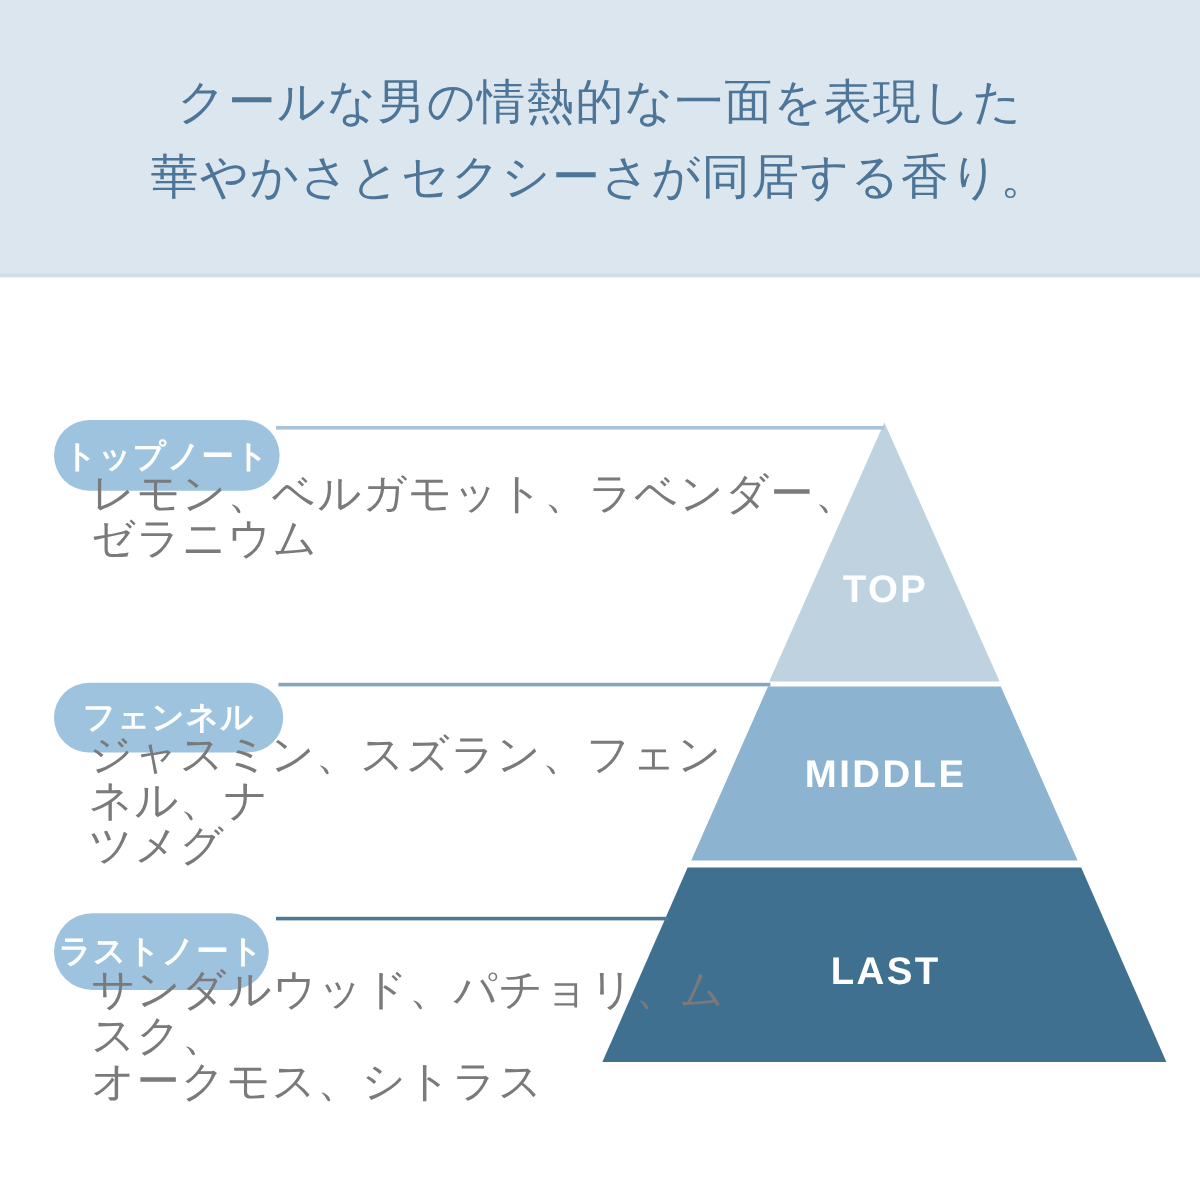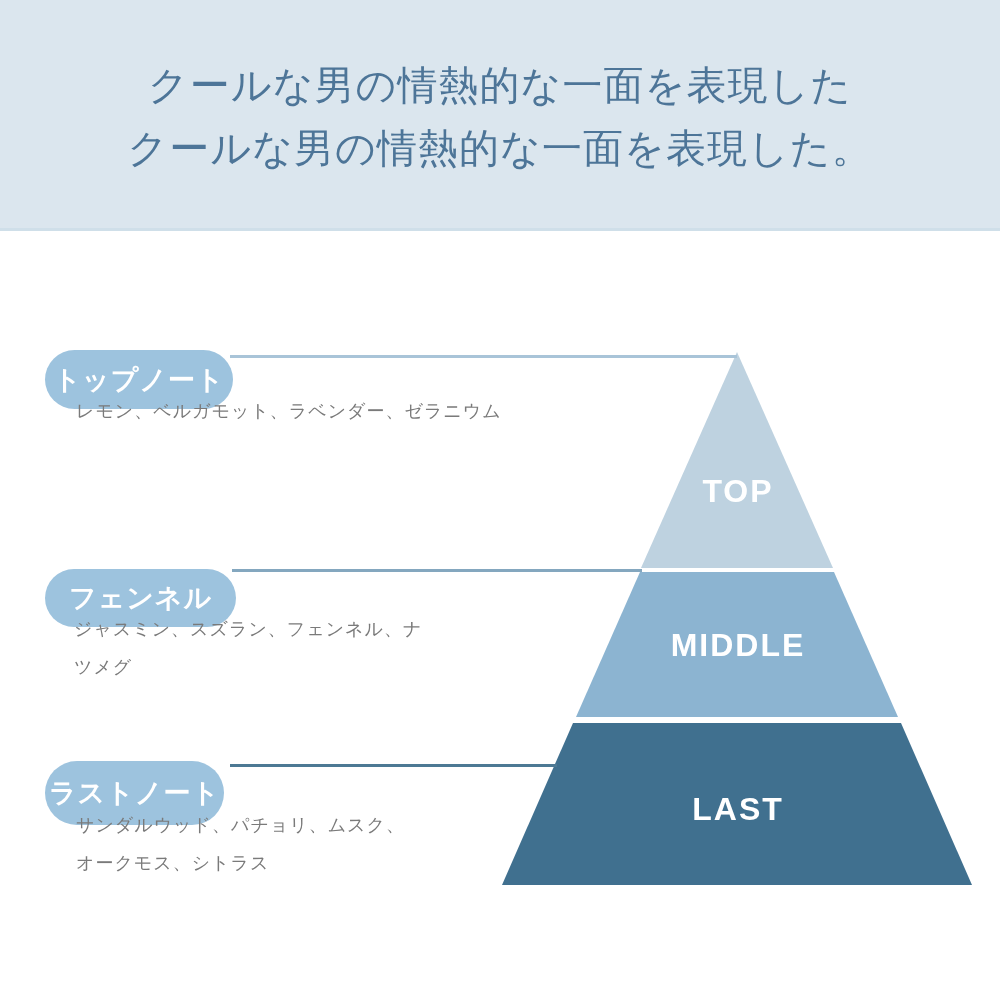--- a/index.html
+++ b/index.html
@@ -67,21 +67,21 @@
     z-index: 2;
   }
   .leader-top    { left: 230px; top: 355px; width: 507px; background: var(--line-top); }
   .leader-middle { left: 232px; top: 569px; width: 410px; background: var(--line-middle); }
   .leader-last   { left: 230px; top: 764px; width: 327px; background: var(--line-last); }
 
   
   .notes {
     position: absolute;
     color: var(--notes-text);
-    font-size: 18px;
+    font-size: 36px;
     line-height: 38px;
     letter-spacing: 1px;
     z-index: 3;
   }
   .notes-top    { left: 76px; top: 392px; width: 640px; }
   .notes-middle { left: 74px; top: 610px; width: 540px; }
   .notes-last   { left: 76px; top: 806px; width: 540px; }
   .notes .line { display: block; }
 
   
@@ -104,21 +104,21 @@
     text-anchor: middle;
   }
 </style>
 </head>
 <body>
 
 <div class="stage">
 
   <div class="banner">
     <div class="banner-line">クールな男の情熱的な一面を表現した</div>
-    <div class="banner-line">クールな男の情熱的な一面を表現した。</div>
+    <div class="banner-line">華やかさとセクシーさが同居する香り。</div>
   </div>
 
   <svg class="pyramid-svg" viewBox="0 0 1000 1000" aria-hidden="true">
     <polygon class="seg-top" points="737,352 641,568 833,568"></polygon>
     <polygon class="seg-middle" points="640,572 834,572 898,717 576,717"></polygon>
     <polygon class="seg-last" points="573,723 901,723 972,885 502,885"></polygon>
     <text class="seg-label" x="738" y="502">TOP</text>
     <text class="seg-label" x="738" y="656">MIDDLE</text>
     <text class="seg-label" x="738" y="820">LAST</text>
   </svg>

